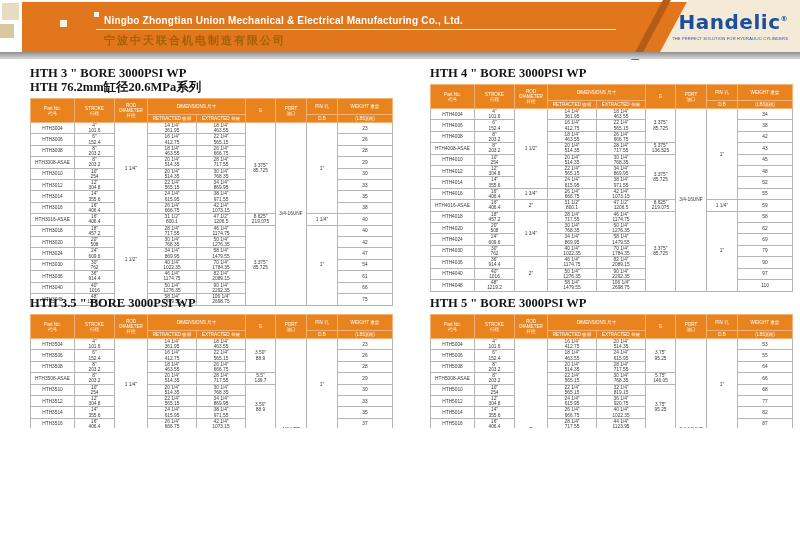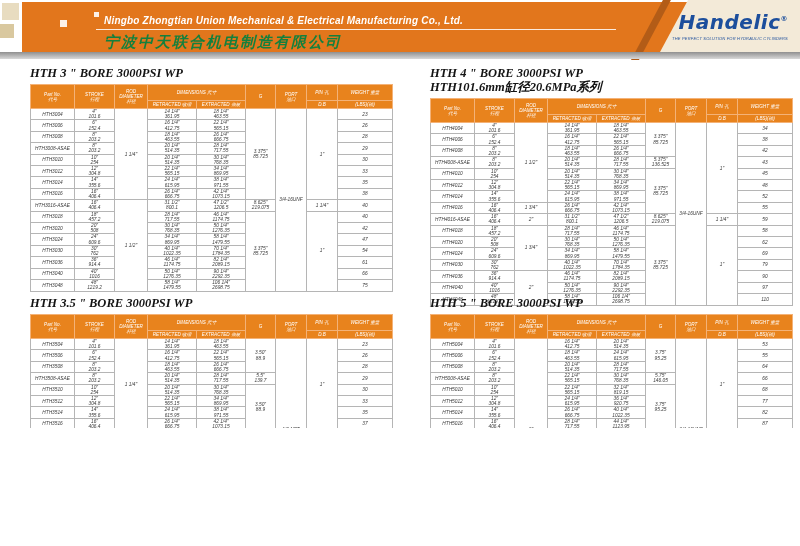--- a/index.html
+++ b/index.html
@@ -1,27 +1,27 @@
 <!DOCTYPE html>
 <html><head>
 <meta charset="utf-8">
 <style>
   html,body{margin:0;padding:0;background:#fff;}
   .page{position:relative;width:800px;height:428px;background:#fff;overflow:hidden;
-        font-family:"Liberation Sans",sans-serif;font-style:italic;}
+        font-family:"Liberation Sans",sans-serif;}
 
   
   .hdr-band{position:absolute;left:22px;top:2px;right:0;height:50px;background:#e2761c;}
   .decor-sq1{position:absolute;left:2px;top:3px;width:17px;height:17px;background:#e8dcc0;}
   .decor-sq2{position:absolute;left:0;top:24px;width:14px;height:14px;background:#d9c89f;}
   .decor-wsq1{position:absolute;left:60px;top:20px;width:7px;height:7px;background:#fff;opacity:.9;}
   .decor-wsq2{position:absolute;left:94px;top:12px;width:5px;height:5px;background:#fff;opacity:.9;}
   .co-en{position:absolute;left:104px;top:15px;color:#fff;font-size:10px;font-weight:bold;letter-spacing:.2px;}
   .hdr-underline{position:absolute;left:96px;top:29px;width:520px;height:1px;background:#fff;opacity:.85;}
-  .co-cn{position:absolute;left:104px;top:33px;color:#15803d;font-size:15px;font-weight:bold;letter-spacing:2px;}
+  .co-cn{position:absolute;left:104px;top:33px;color:#a16207;font-size:11px;font-weight:bold;letter-spacing:2px;}
   .logo-stripe{position:absolute;left:648px;top:-4px;width:8px;height:64px;background:#b35c17;transform:skewX(-28deg);}
   .logo-panel{position:absolute;right:0;top:0;width:142px;height:52px;background:#f3ead8;
               clip-path:polygon(30px 0,142px 0,142px 52px,2px 52px);}
   .logo-name{position:absolute;right:12px;top:10px;color:#1c4e9c;font-size:20px;font-weight:bold;
              font-family:"DejaVu Sans",sans-serif;letter-spacing:.5px;}
   .logo-reg{font-size:7px;vertical-align:super;}
   .logo-tagline{position:absolute;right:12px;top:36px;color:#1c4e9c;font-size:4px;letter-spacing:.2px;}
   .hdr-shadow{position:absolute;left:0;top:52px;right:0;height:7px;
               background:linear-gradient(to bottom,#8f8f8f,#d9d9d9);}
 
@@ -66,20 +66,21 @@
   <div class="co-cn">宁波中天联合机电制造有限公司</div>
   <div class="logo-stripe"></div>
   <div class="logo-panel"></div>
   <div class="logo-name"><span>Handelic</span><span class="logo-reg">®</span></div>
   <div class="logo-tagline">THE PERFECT SOLUTION FOR HYDRAULIC CYLINDERS</div>
   <div class="hdr-shadow"></div>
 
   <section class="block" id="block-0">
     <h2 class="tbl-title">
         <span>HTH 3 " BORE 3000PSI WP</span>
+        <span>HTH 76.2mm缸径20.6MPa系列</span>
       </h2>
     <div class="tbl-mount" id="tbl-0">
         <table class="spec">
           <colgroup>
             <col style="width:44px">
             <col style="width:40px">
             <col style="width:33px">
             <col style="width:49px">
             <col style="width:49px">
             <col style="width:30px">
@@ -406,21 +407,20 @@
               <td>75</td>
             </tr>
           </tbody>
         </table>
       </div>
   </section>
 
   <section class="block" id="block-1">
     <h2 class="tbl-title">
         <span>HTH 4 " BORE 3000PSI WP</span>
-        <span>HTH101.6mm缸径20.6MPa系列</span>
       </h2>
     <div class="tbl-mount" id="tbl-1">
         <table class="spec">
           <colgroup>
             <col style="width:44px">
             <col style="width:40px">
             <col style="width:33px">
             <col style="width:49px">
             <col style="width:49px">
             <col style="width:30px">

